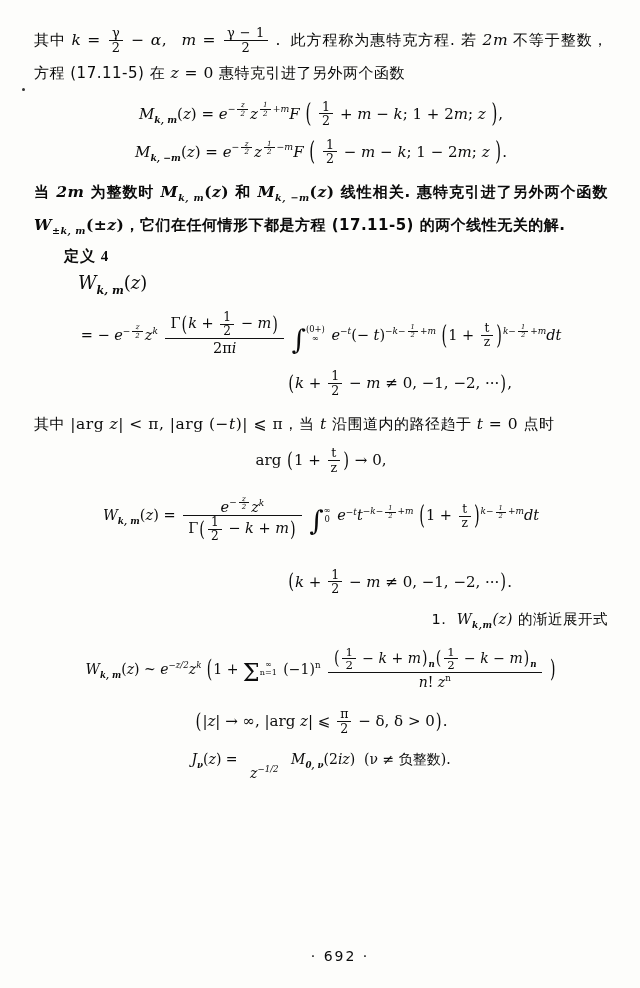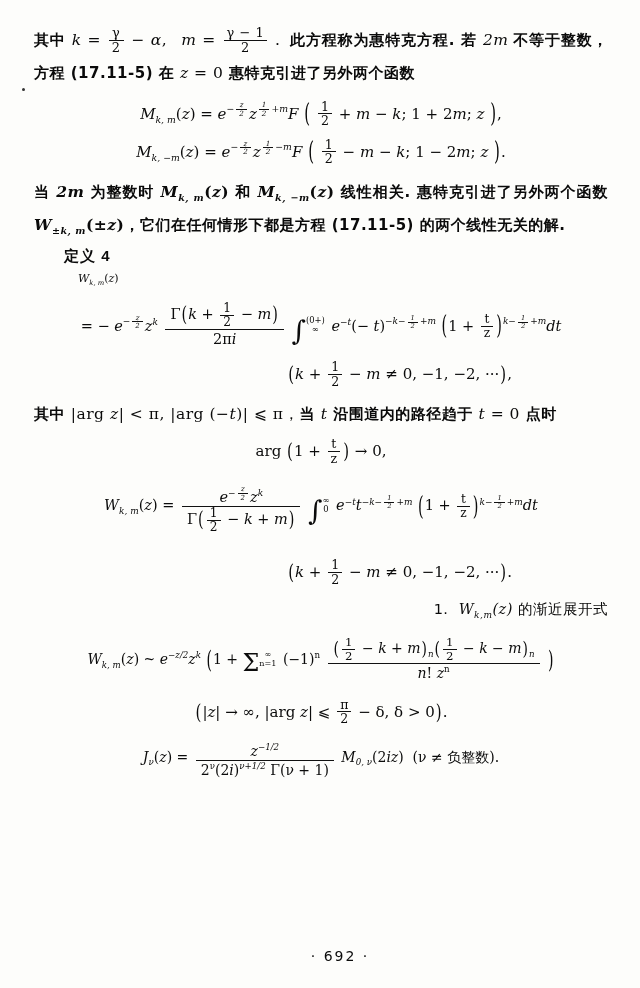--- a/index.html
+++ b/index.html
@@ -34,58 +34,58 @@
 
   
   .para {
     font-size: 15.5px;
     line-height: 2.05;
     letter-spacing: 0.5px;
     text-align: justify;
     margin: 0 0 2px 0;
     color: #0a0a0a;
   }
-  .para .cn { font-family: "DejaVu Sans", sans-serif; font-size: 15px; font-weight: bold; }
+  .para .cn { font-family: "DejaVu Sans", sans-serif; font-size: 15px; }
   .para .mr { font-family: "DejaVu Serif", serif; }
 
   .indent { text-indent: 30px; }
 
   .defhead {
-    font-family: Liberation Sans, sans-serif;
+    font-family: Liberation Serif, serif;
     font-weight: bold;
     font-size: 15px;
     letter-spacing: 1px;
     margin: 6px 0 0 30px;
   }
 
   .bold-cn { font-family: "DejaVu Sans", sans-serif; font-weight: bold; }
 
   
   .eq {
     text-align: center;
     font-family: "DejaVu Serif", serif;
     font-size: 15px;
     margin: 10px 0;
     white-space: nowrap;
   }
   .eq-left {
     font-family: "DejaVu Serif", serif;
-    font-size: 11px;
+    font-size: 18px;
     margin: 6px 0 0 44px;
   }
   .eq-right {
     text-align: right;
     padding-right: 96px;
   }
 
   i, .it { font-style: italic; }
 
   
   sup.s { font-size: 0.62em; vertical-align: super; font-style: italic;}
-  sub.s { font-size: 0.62em; vertical-align: sub; font-style: italic;}
+  sub.s { font-size: 0.62em; vertical-align: sub; font-style: italic; font-weight: bold;}
   sup.sn { font-size: 0.62em; vertical-align: super; font-style: normal;}
 
   
   .frac {
     display: inline-block;
     vertical-align: -0.55em;
     text-align: center;
     font-size: 0.84em;
     line-height: 1.08;
     margin: 0 2px;
@@ -275,21 +275,20 @@
 
     <div class="eq" style="margin-top:16px">
       <span class="pmid">(</span>|<i>z</i>| → ∞, |arg <i>z</i>| ⩽ <span class="frac"><span class="num">π</span><span class="den">2</span></span> − δ, δ &gt; 0<span class="pmid">)</span>.
     </div>
 
 
     <div class="eq" style="margin-top:16px; font-size:14px">
       <i>J</i><sub class="s">ν</sub>(<i>z</i>) =
       <span class="bigfrac">
         <span class="num"><i>z</i><sup class="s">−1/2</sup></span>
-        <span class="den">2<sup class="sn">ν</sup>(2<i>i</i>)<sup class="s">ν+1/2</sup> Γ(ν + 1)</span>
       </span>
       <i>M</i><sub class="s">0, ν</sub>(2<i>iz</i>)&nbsp; (ν ≠ 负整数).
     </div>
 
   </div>
 
   <div class="folio">
     <span class="dots">· 692 ·</span>
   </div>
 </div>

